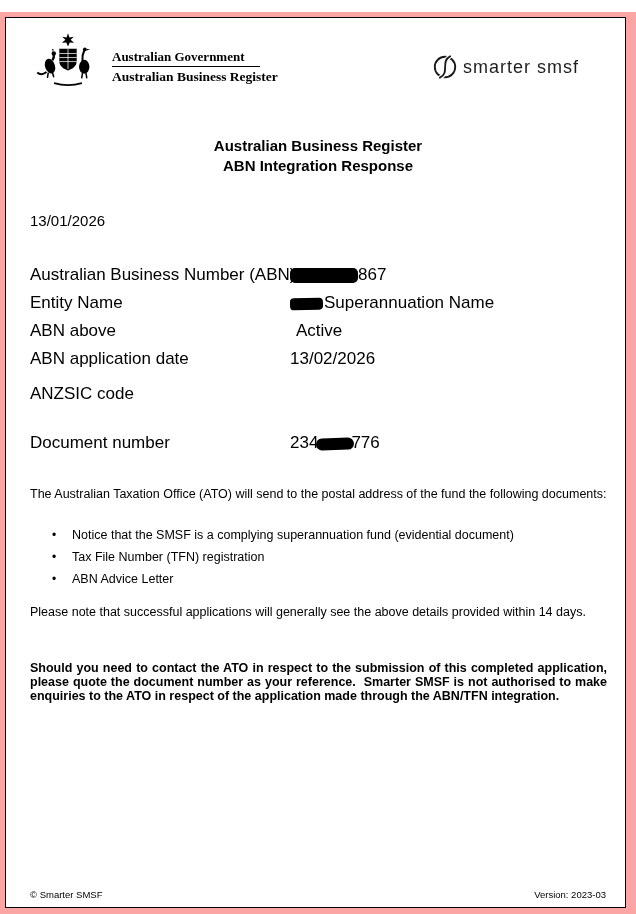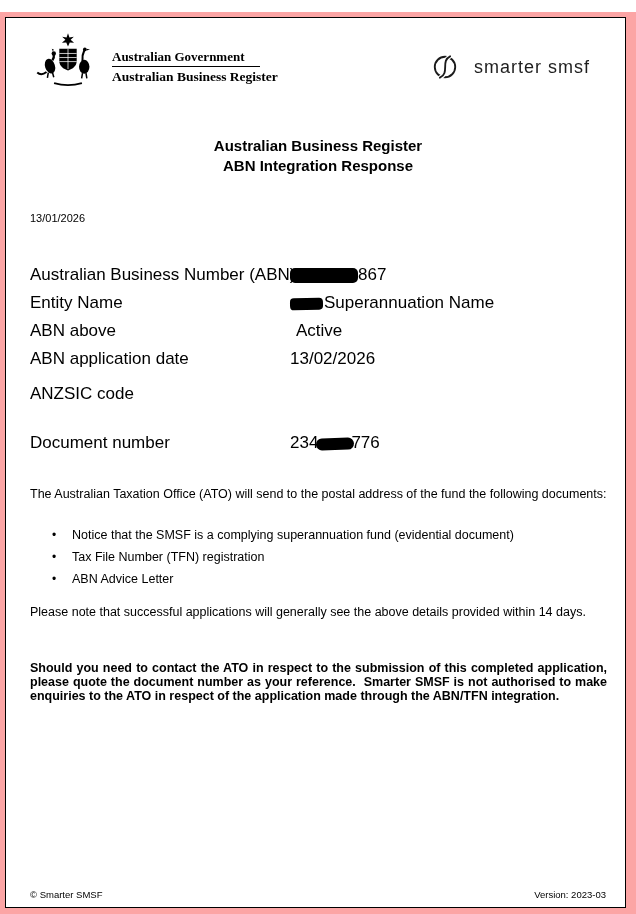--- a/index.html
+++ b/index.html
@@ -7,27 +7,27 @@
        font-family:"Liberation Sans", sans-serif;color:#000;margin-top:12px;}
   .page-border{position:absolute;left:5px;top:5px;width:621px;height:891px;
        border:1.6px solid #000;background:#fff;box-sizing:border-box;}
   
   .crest{position:absolute;left:33px;top:20px;width:70px;height:58px;}
   .gov-block{position:absolute;left:112px;top:38px;width:170px;
        font-family:"Liberation Serif", serif;font-weight:bold;color:#000;}
   .gov-line1{font-size:13px;line-height:14px;}
   .gov-divider{border-top:1.2px solid #000;margin:2px 0 2px 0;width:148px;}
   .gov-line2{font-size:13.5px;line-height:15px;}
-  .brand{position:absolute;left:432px;top:40px;display:flex;align-items:center;gap:16px;}
+  .brand{position:absolute;left:432px;top:40px;display:flex;align-items:center;gap:5px;}
   .brand-text{font-size:18px;letter-spacing:1px;color:#1e1e1e;font-weight:500;}
   
   .title{position:absolute;left:0;top:124px;width:636px;text-align:center;
        font-weight:bold;font-size:15px;line-height:20px;}
   
-  .date{position:absolute;left:30px;top:200px;font-size:11px;}
+  .date{position:absolute;left:30px;top:200px;font-size:15px;}
   .row{position:absolute;left:30px;width:577px;height:16px;font-size:17px;}
   .row .lbl{position:absolute;left:0;top:0;white-space:nowrap;}
   .row .val{position:absolute;left:260px;top:0;white-space:nowrap;}
   .row .val.indent{left:266px;}
   .r0{top:253px}.r1{top:281px}.r2{top:309px}.r3{top:337px}.r4{top:365px}.r5{top:372px}.r6{top:421px}
   .redact{display:inline-block;background:#000;border-radius:4px;vertical-align:-2px;}
   .redact-abn{width:68px;height:15px;vertical-align:-3px;border-radius:5px;}
   .redact-entity{width:33px;height:12px;transform:rotate(-1.5deg);margin-right:1px;}
   .redact-anzsic{width:30px;height:12px;transform:rotate(-1deg);margin-right:5px;}
   .redact-doc{width:38px;height:12px;transform:rotate(-2deg);margin:0 -3px 0 -2px;border-radius:6px;}

